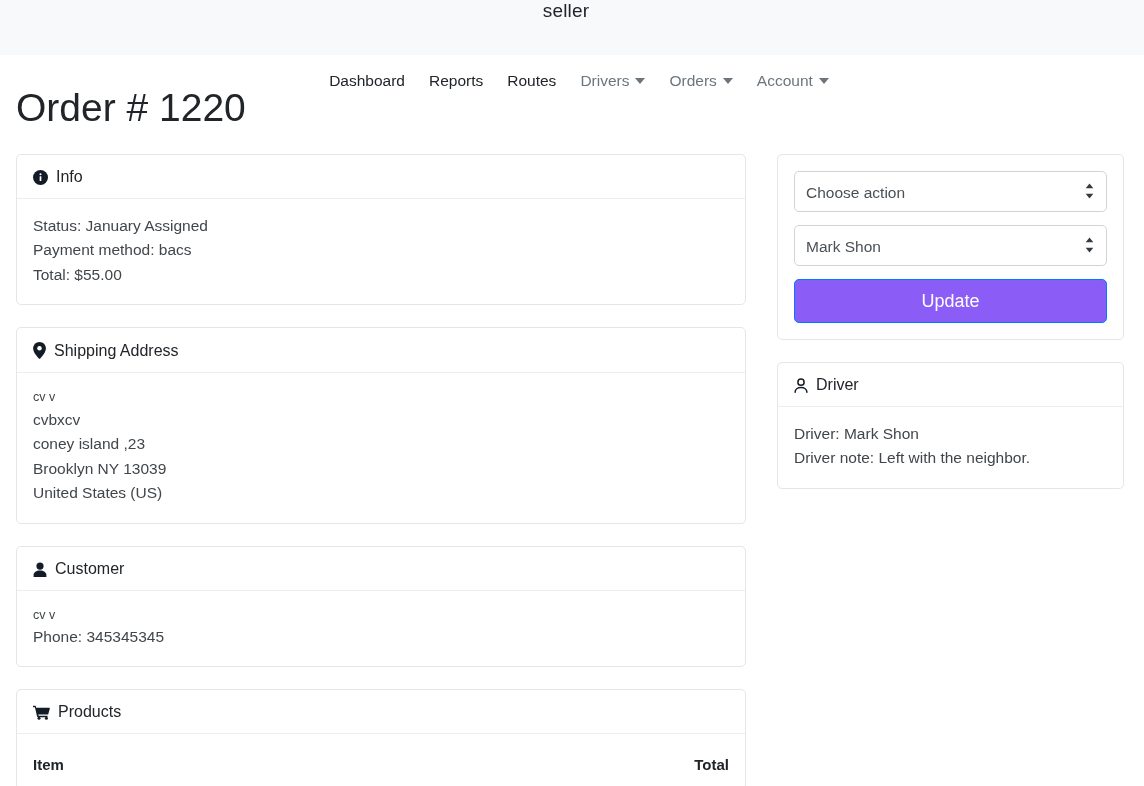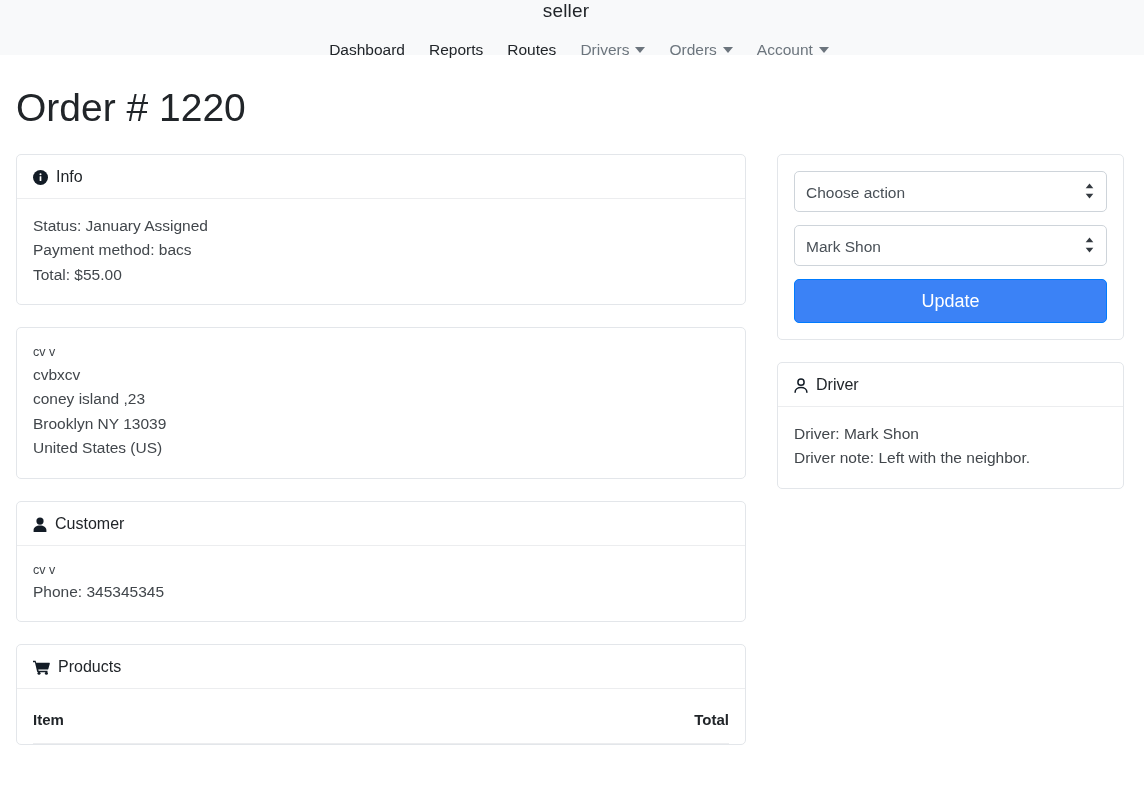--- a/index.html
+++ b/index.html
@@ -32,20 +32,21 @@
     white-space: nowrap;
   }
   .nav-links { display: flex; align-items: center; gap: 0; }
   .nav-link {
     font-size: 15.5px;
     color: #212529;
     text-decoration: none;
     padding: 0 12px;
     white-space: nowrap;
     line-height: 55px;
+    margin-top: 31px;
   }
   .nav-link.muted { color: #6c757d; }
   .caret {
     display: inline-block;
     width: 0; height: 0;
     margin-left: 6px;
     vertical-align: 2px;
     border-left: 5px solid transparent;
     border-right: 5px solid transparent;
     border-top: 6px solid #6c757d;
@@ -122,21 +123,21 @@
     position: absolute;
     right: 13px;
     top: 12px;
     width: 9px;
     pointer-events: none;
   }
   .btn-primary {
     display: block;
     width: 100%;
     height: 44px;
-    background: #3b82f6;
+    background: #8b5cf6;
     border: 1px solid #007bff;
     border-radius: 5px;
     color: #ffffff;
     font-size: 18px;
     font-family: "Liberation Sans", "DejaVu Sans", sans-serif;
     cursor: pointer;
     line-height: 1;
   }
 
   
@@ -206,20 +207,29 @@
           <span class="hdr-text">Info</span>
         </div>
         <div class="card-body">
           <div class="line">Status: January Assigned</div>
           <div class="line">Payment method: bacs</div>
           <div class="line">Total: $55.00</div>
         </div>
       </div>
 
       <div class="card">
+        <div class="card-header">
+          <span class="icon">
+            <svg width="13" height="17" viewBox="0 0 12 16">
+              <path d="M6 0C2.7 0 0 2.7 0 6c0 4.5 6 10 6 10s6-5.5 6-10c0-3.3-2.7-6-6-6z" fill="#131c26"></path>
+              <circle cx="6" cy="5.9" r="2.1" fill="#ffffff"></circle>
+            </svg>
+          </span>
+          <span class="hdr-text">Shipping Address</span>
+        </div>
         <div class="card-body">
           <div class="small-line">cv v</div>
           <div class="line">cvbxcv</div>
           <div class="line">coney island ,23</div>
           <div class="line">Brooklyn NY 13039</div>
           <div class="line">United States (US)</div>
         </div>
       </div>
 
       <div class="card">

